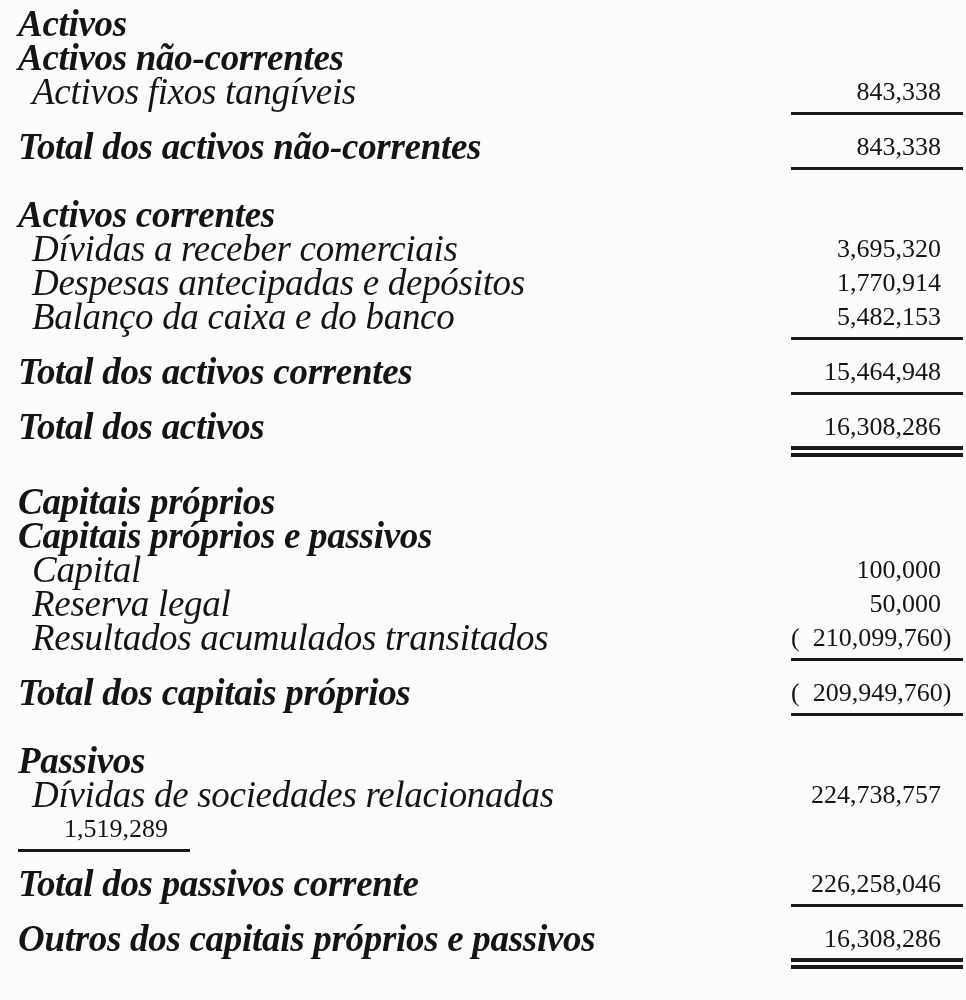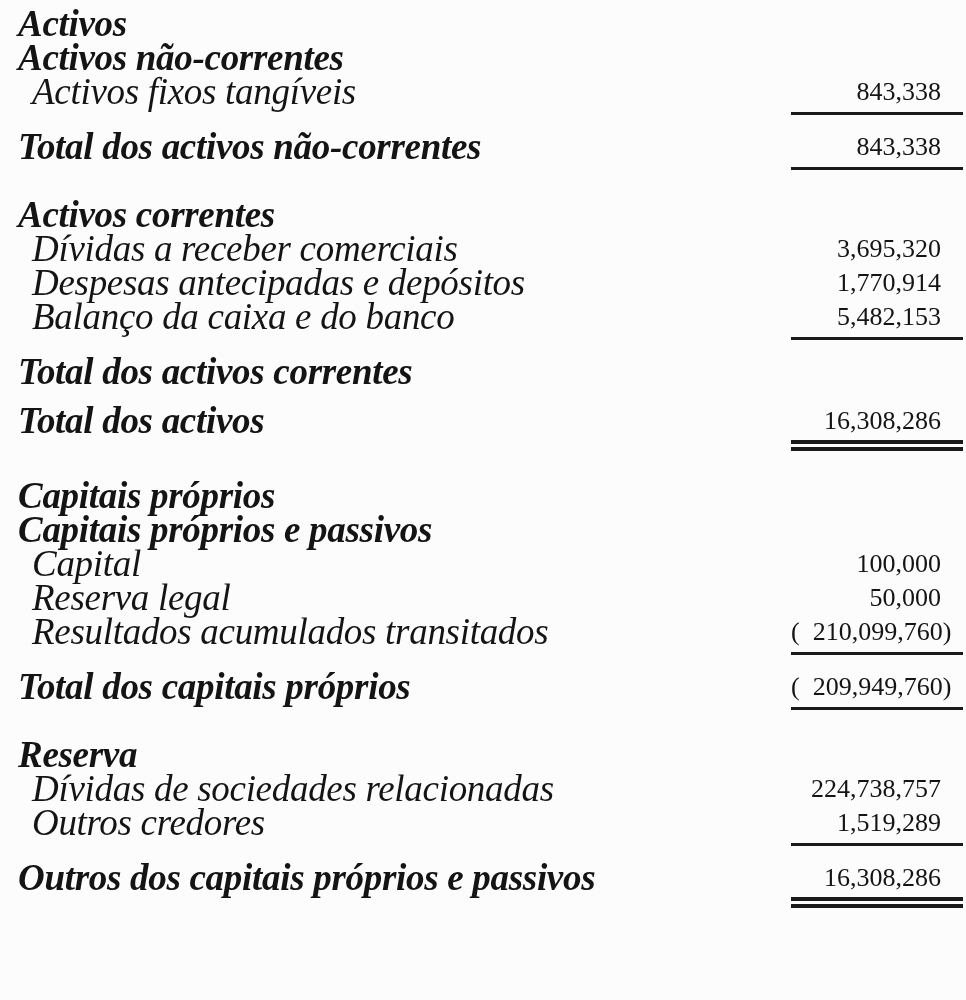--- a/index.html
+++ b/index.html
@@ -123,20 +123,23 @@
       </span>
     </div>
         <div class="row item">
       <span class="label">Balanço da caixa e do banco</span>
       <span class="value-cell rule-single">
         <span class="val">5,482,153</span>
       </span>
     </div>
         <div class="row total after-rule">
       <span class="label">Total dos activos correntes</span>
+      <span class="value-cell rule-single">
+        <span class="val">15,464,948</span>
+      </span>
     </div>
         <div class="row total after-rule">
       <span class="label">Total dos activos</span>
       <span class="value-cell rule-double">
         <span class="val">16,308,286</span>
       </span>
     </div>
       </div>
       <div class="section">
         <div class="row heading">
@@ -171,35 +174,40 @@
     </div>
         <div class="row total after-rule negative">
       <span class="label">Total dos capitais próprios</span>
       <span class="value-cell rule-single">
         <span class="val">(&nbsp;&nbsp;209,949,760)</span>
       </span>
     </div>
       </div>
       <div class="section">
         <div class="row heading">
-      <span class="label">Reserva</span>
+      <span class="label">Passivos</span>
       <span class="value-cell">
         <span class="val"></span>
       </span>
     </div>
         <div class="row item">
       <span class="label">Dívidas de sociedades relacionadas</span>
       <span class="value-cell">
         <span class="val">224,738,757</span>
       </span>
     </div>
         <div class="row item">
-      <span class="label">Outros credores</span>
       <span class="value-cell rule-single">
         <span class="val">1,519,289</span>
+      </span>
+    </div>
+        <div class="row total after-rule">
+      <span class="label">Total dos passivos corrente</span>
+      <span class="value-cell rule-single">
+        <span class="val">226,258,046</span>
       </span>
     </div>
         <div class="row total after-rule">
       <span class="label">Outros dos capitais próprios e passivos</span>
       <span class="value-cell rule-double">
         <span class="val">16,308,286</span>
       </span>
     </div>
       </div>
     </div>

